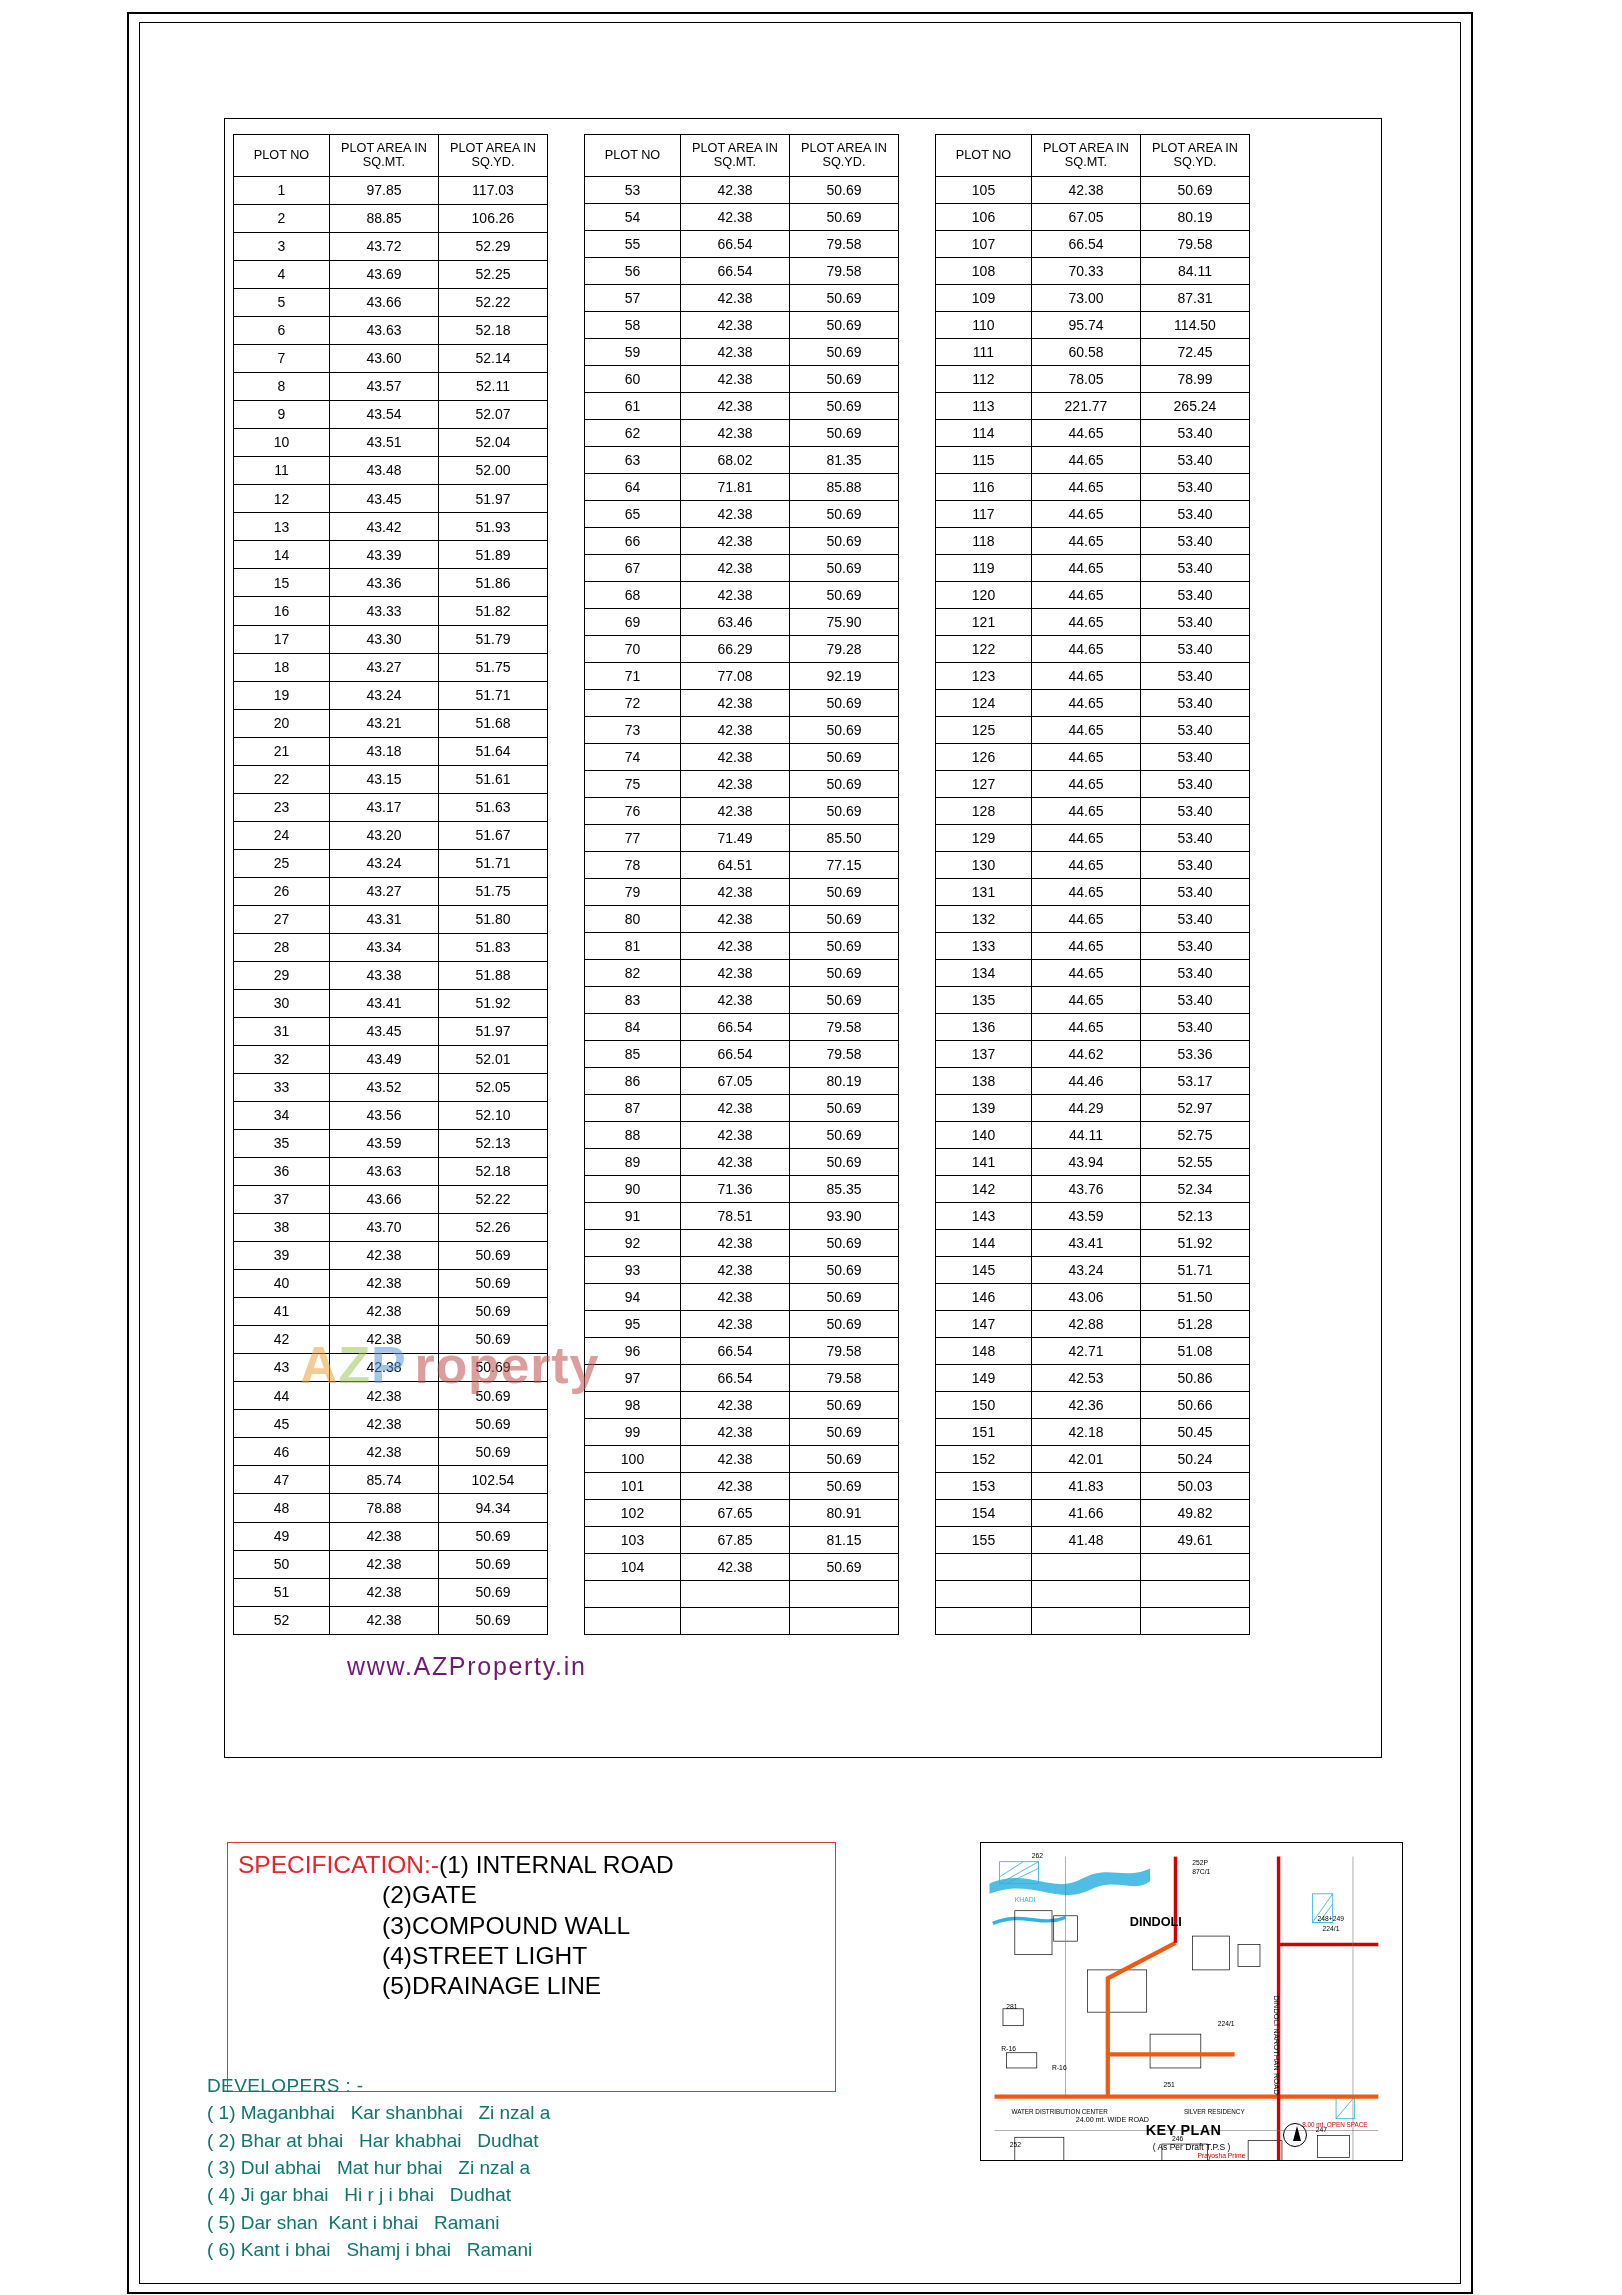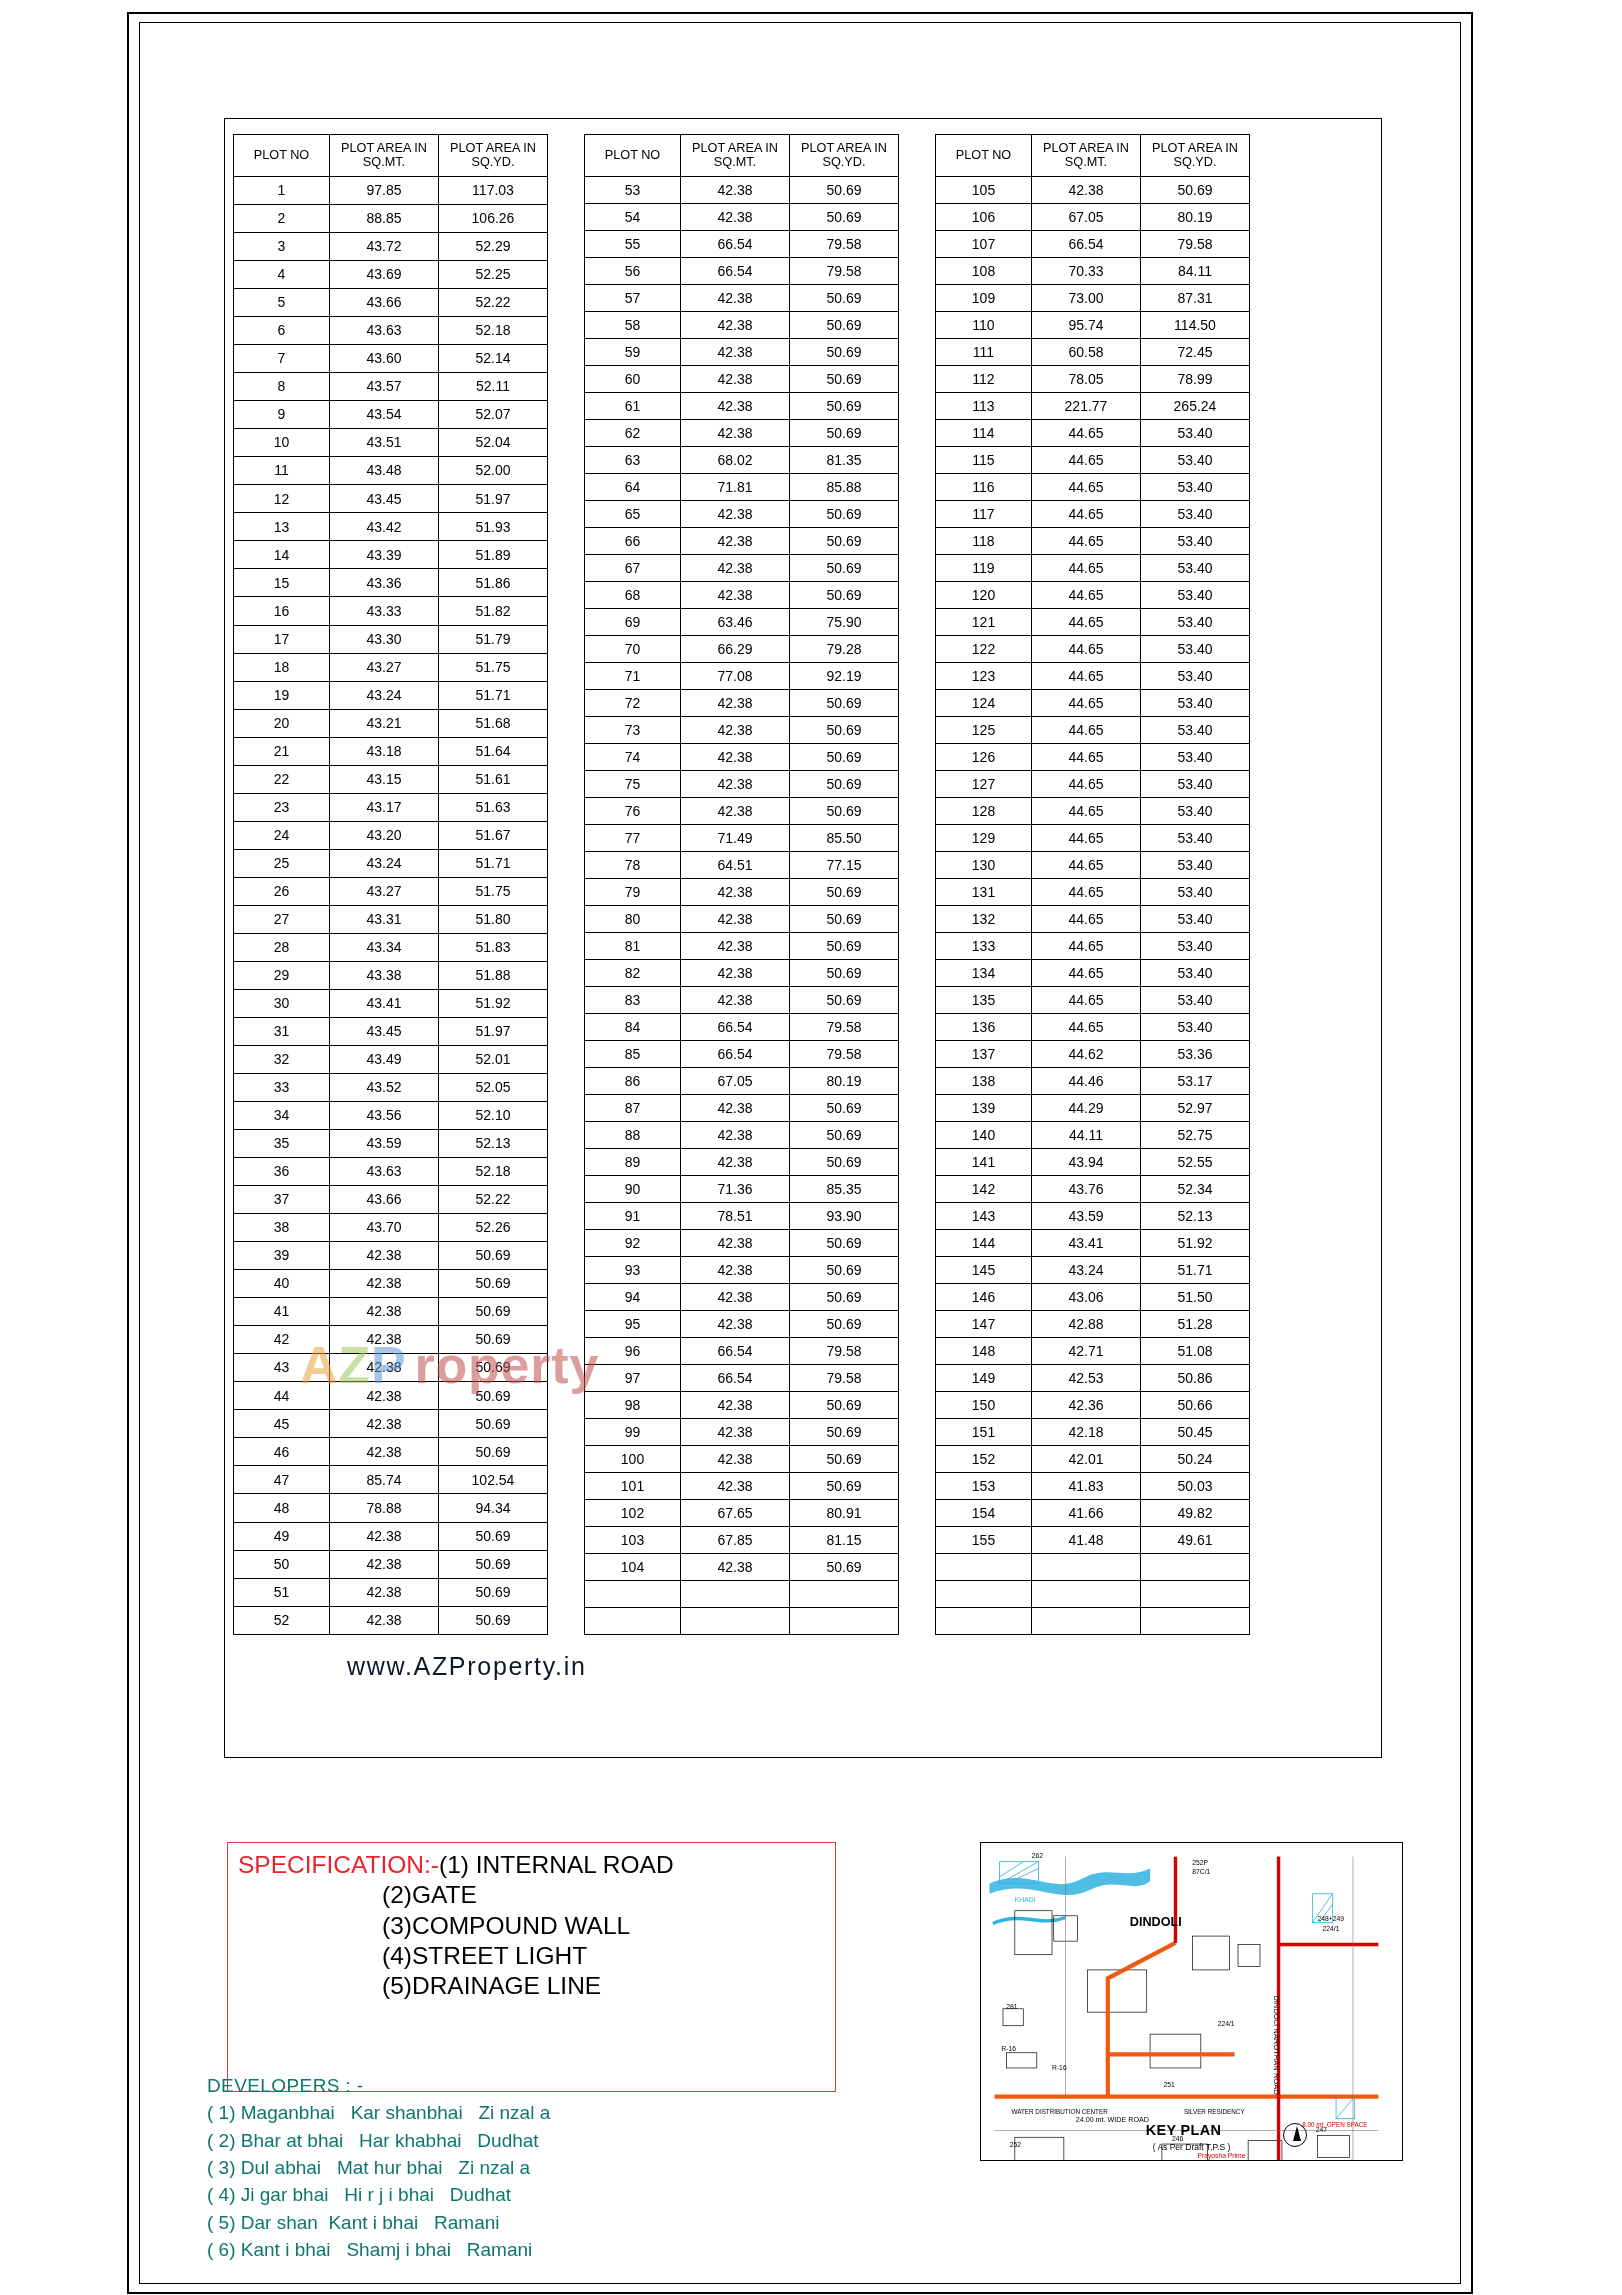--- a/index.html
+++ b/index.html
@@ -26,21 +26,21 @@
   table.plots th.c0,table.plots td.c0{width:95px;}
   table.plots th.c1,table.plots td.c1{width:108px;}
   table.plots th.c2,table.plots td.c2{width:108px;}
   table.plots td.empty{height:26px;}
 
   .wm1{position:absolute;left:300px;top:1335px;font-size:52px;font-weight:bold;letter-spacing:0.8px;pointer-events:none;opacity:.55;}
   .wm1 .a{color:#e8a33d;}
   .wm1 .b{color:#9fc55a;}
   .wm1 .c{color:#5b9bd5;}
   .wm1 .d{color:#c0504d;margin-left:8px;}
-  .wm2{position:absolute;left:347px;top:1652px;font-size:25px;color:#0f172a;letter-spacing:1.7px;pointer-events:none;}
+  .wm2{position:absolute;left:347px;top:1652px;font-size:25px;color:#701a75;letter-spacing:1.7px;pointer-events:none;}
 
   .spec-box{position:absolute;left:227px;top:1842px;width:609px;height:250px;border:0.8px solid #d23b3b;box-sizing:border-box;}
   .spec-line{font-size:24.5px;color:#000;line-height:1.24;}
   .spec-line .red{color:#e8232a;}
   .spec-pad{padding:6.8px 0 0 10px;}
   .spec-indent{padding-left:144px;}
 
   .dev-block{position:absolute;left:207px;top:2072px;color:#0f766e;font-size:19px;line-height:1.44;}
   .dev-title{letter-spacing:0.4px;}
   .dev-row{white-space:pre;}

